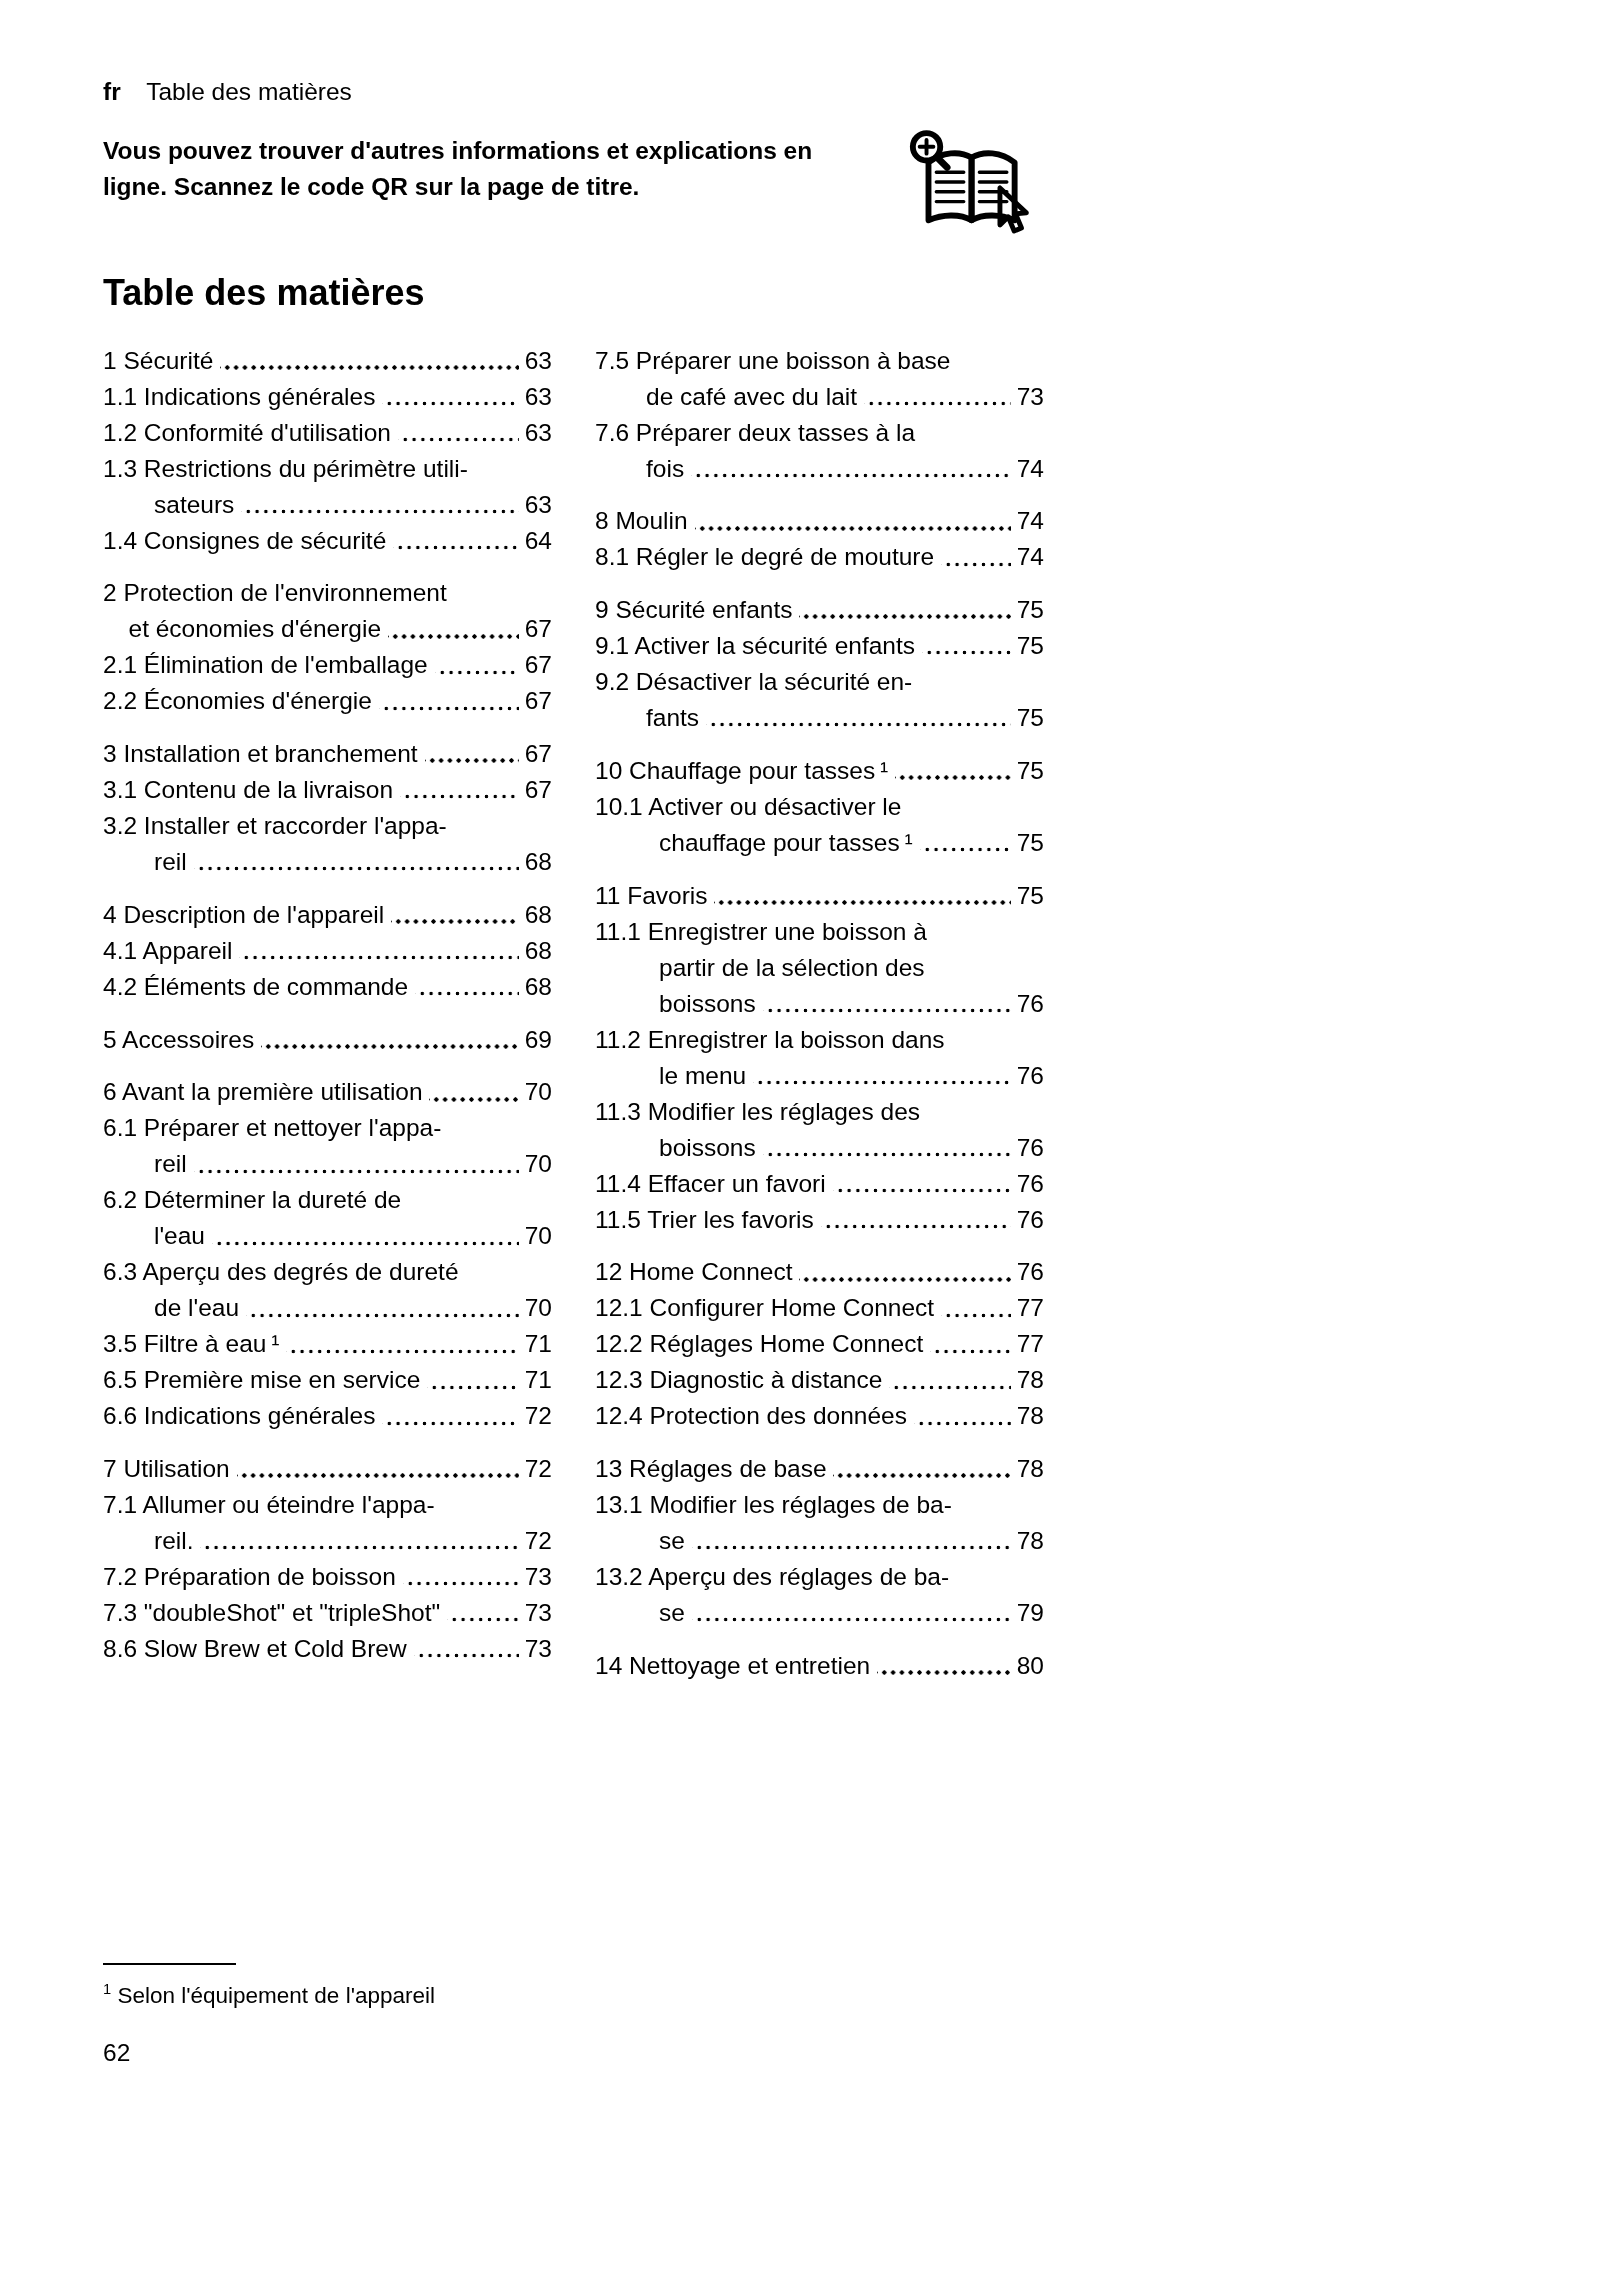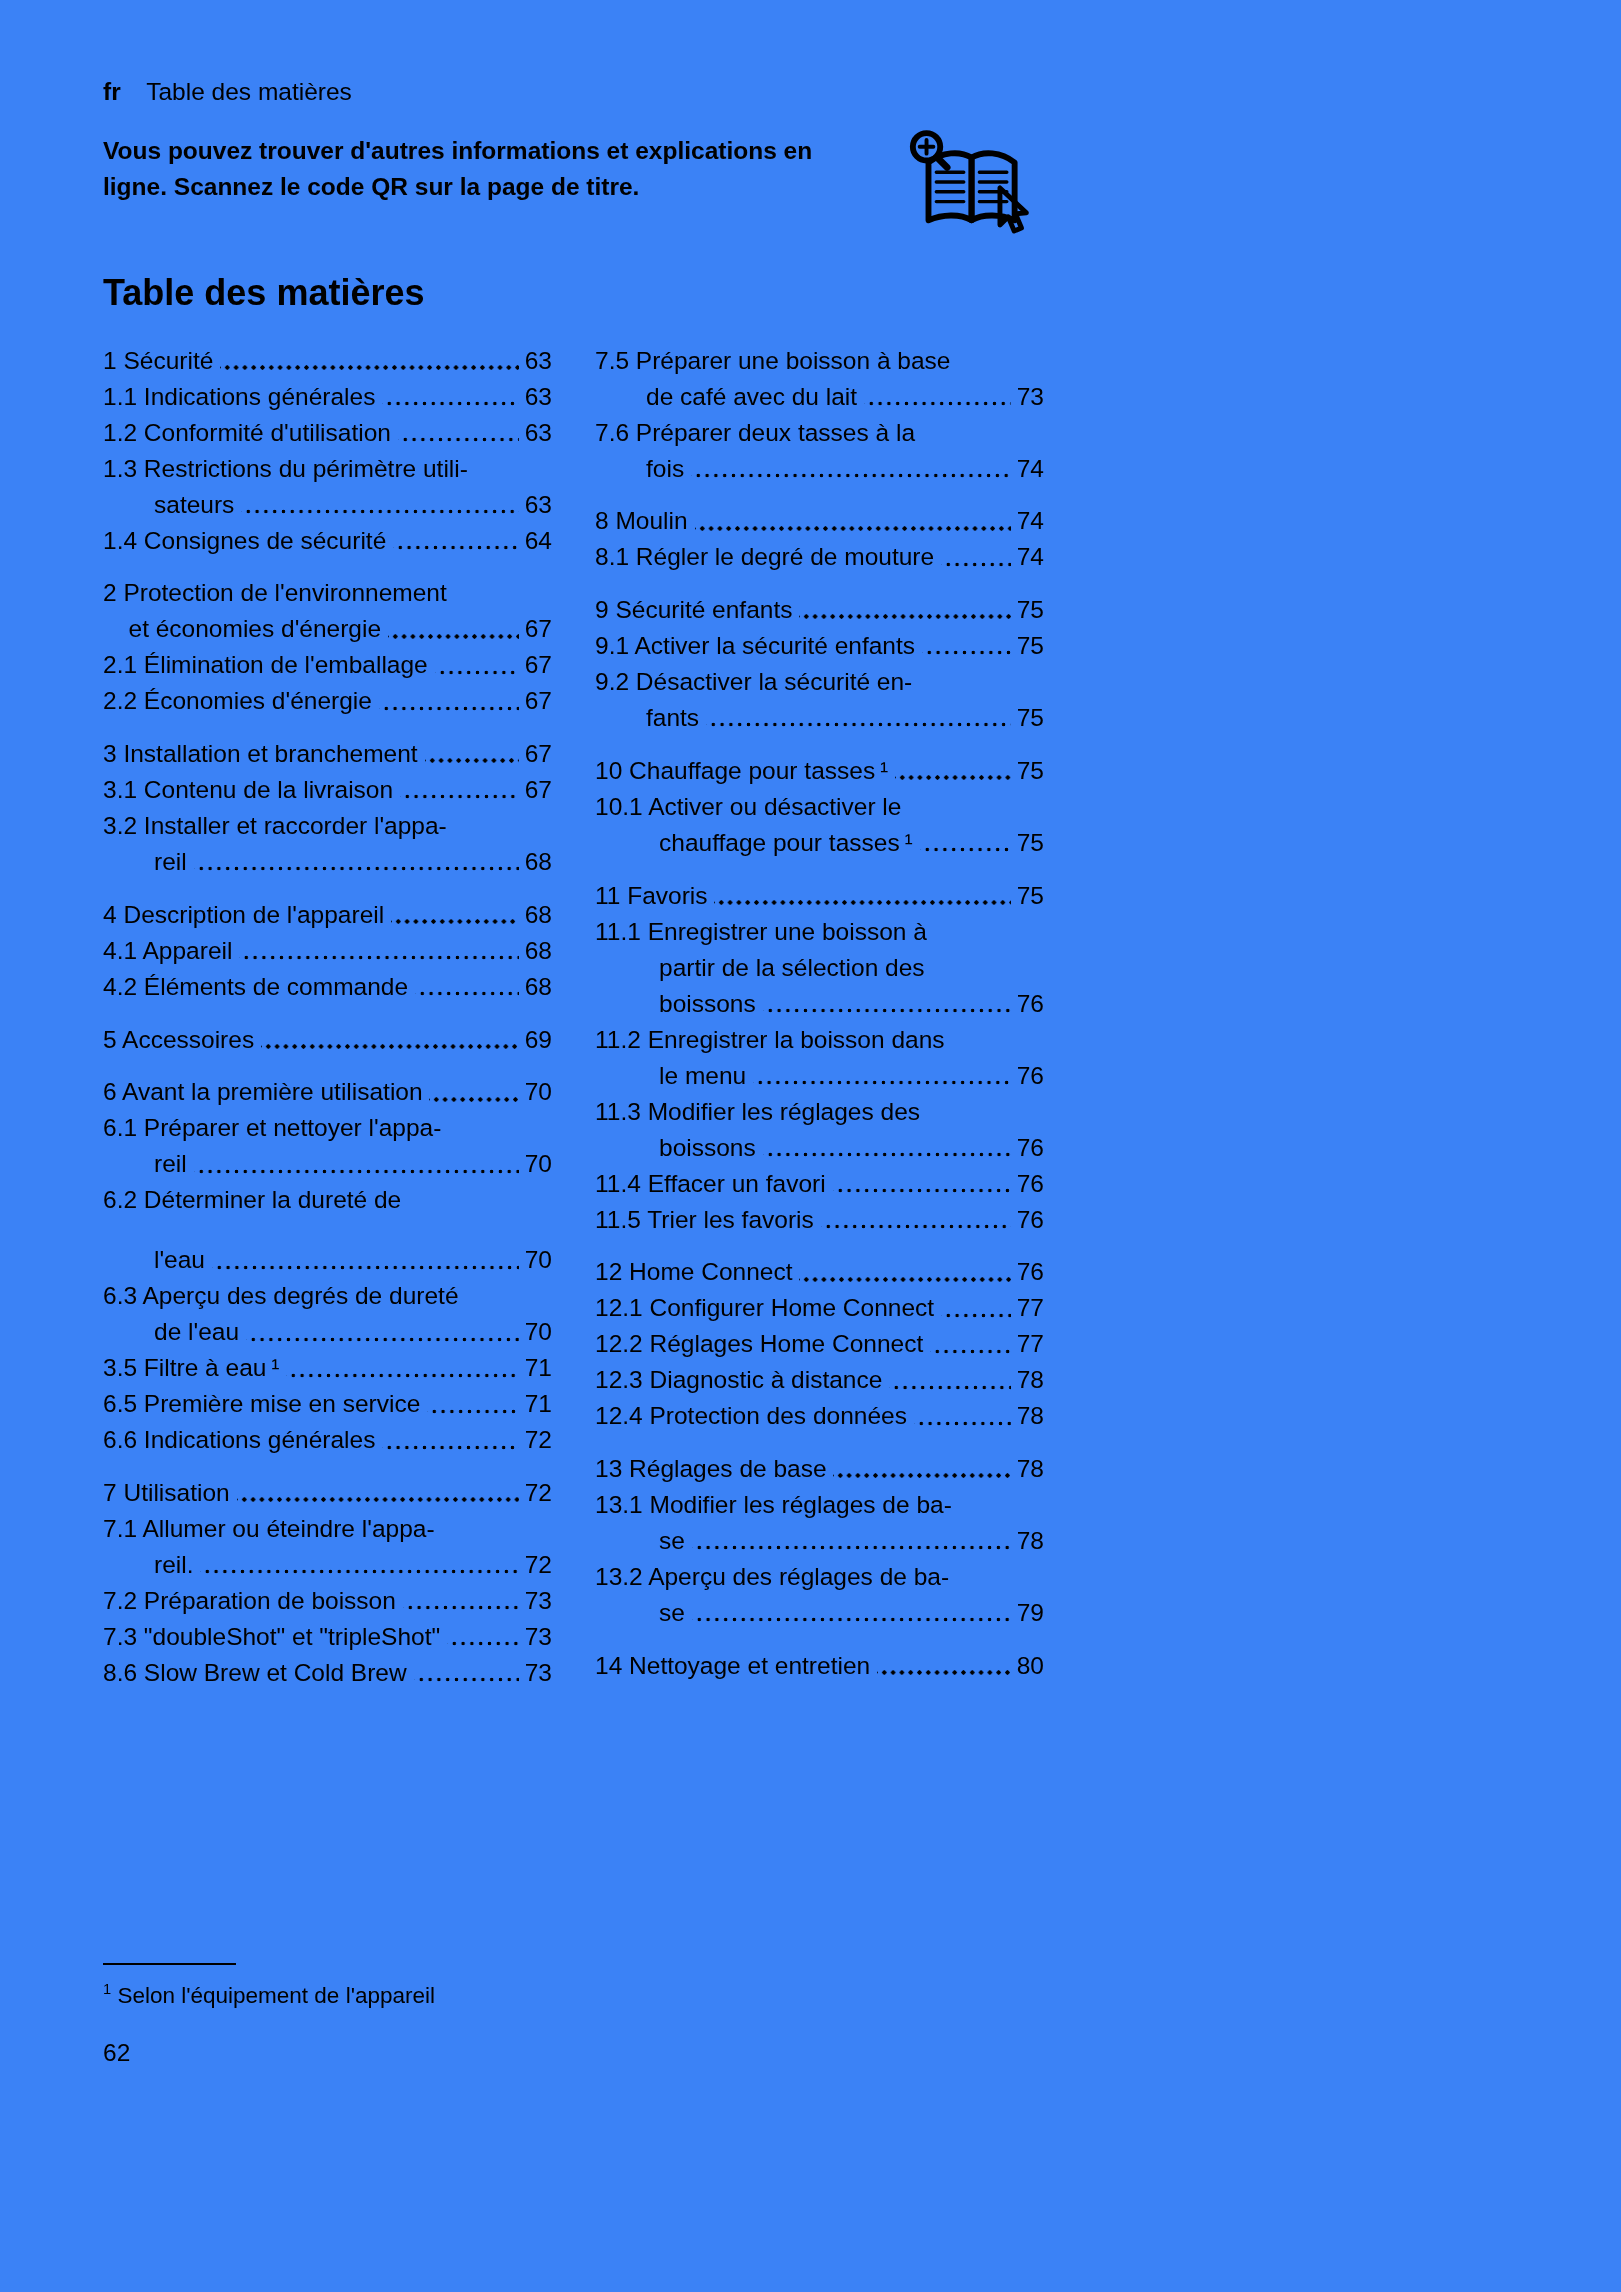--- a/index.html
+++ b/index.html
@@ -1,19 +1,19 @@
 <!DOCTYPE html>
 <html lang="fr"><head>
 <meta charset="utf-8">
 <style>
   html,body{margin:0;padding:0;background:#e9e9e9;}
   .page{
     position:relative;
     width:1621px;height:2293px;
-    background:#3b82f6;color:#000;
+    background:#ffffff;color:#000;
     font-family:"Liberation Sans","DejaVu Sans",sans-serif;
     box-sizing:border-box;
     padding:78px 0 227px 103px;
     display:flex;flex-direction:column;
     margin:0 auto;
   }
   .content{width:941px;}
 
   
   .runhead{font-size:24.5px;line-height:27.4px;margin-bottom:27.4px;}
@@ -211,21 +211,21 @@
         <div class="entry">
           <div class="line">6.1 Préparer et nettoyer l'appa-</div>
           <div class="line last" style="padding-left: 51px;">
             <span class="label">reil</span>
             <span class="dots"></span>
             <span class="pnum">70</span>
           </div>
         </div>
         <div class="entry">
           <div class="line">6.2 Déterminer la dureté de</div>
-          <div class="line last" style="padding-left: 51px; margin-top: 24px;">
+          <div class="line last" style="padding-left: 51px;">
             <span class="label">l'eau</span>
             <span class="dots"></span>
             <span class="pnum">70</span>
           </div>
         </div>
         <div class="entry">
           <div class="line">6.3 Aperçu des degrés de dureté</div>
           <div class="line last" style="padding-left: 51px;">
             <span class="label">de l'eau</span>
             <span class="dots"></span>

